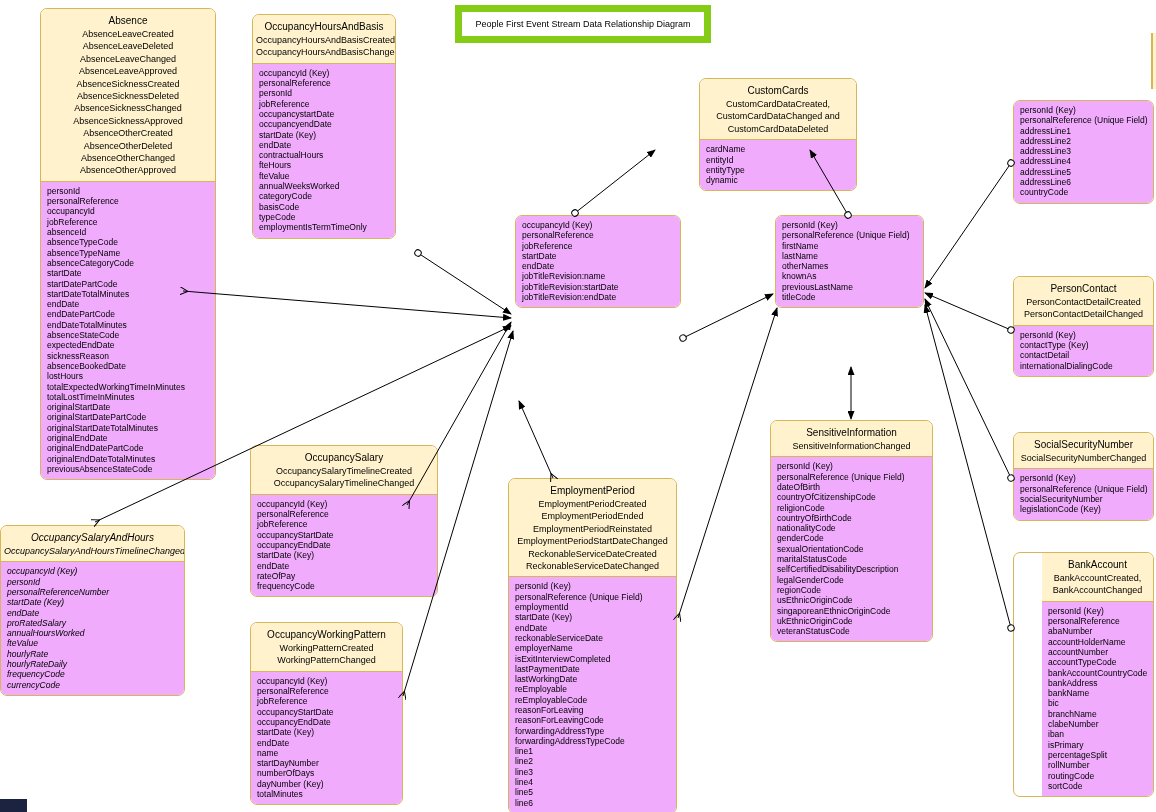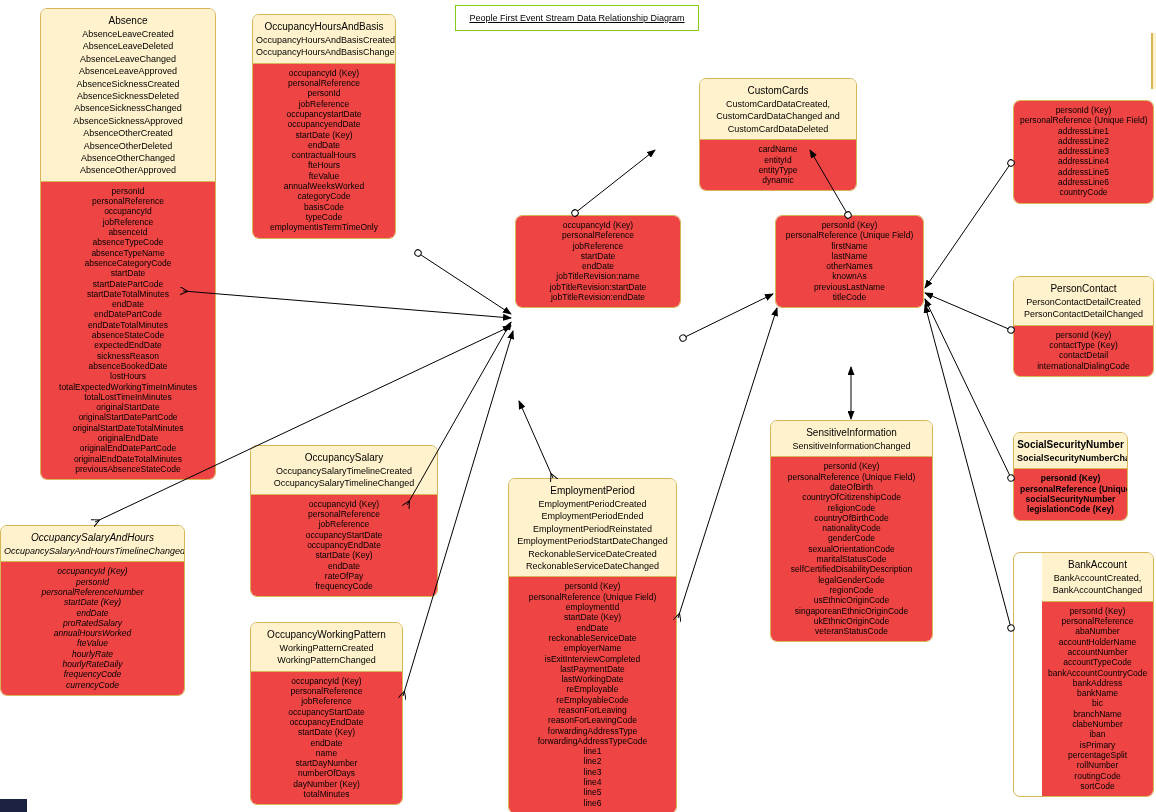--- a/index.html
+++ b/index.html
@@ -24,30 +24,29 @@
     border-bottom:1px solid #d6b656;
     text-align:center;
     padding:5px 3px 4px 3px;
   }
   .entity-title{font-size:10px;line-height:14px;}
   .entity-event{font-size:9px;line-height:12.4px;}
   .entity-body{
     padding:4px 6px 5px 6px;
     font-size:8.5px;
     line-height:10.3px;
-    text-align:center;
-    background:#ef4444;
+    text-align:left;
+    background:#f0abfc;
   }
   .entity-field{white-space:nowrap;}
   #title-box{
     position:absolute;left:455px;top:5px;width:242px;height:24px;
-    border:1px solid #84cc16;background:#ffffff;z-index:5;
+    border:7px solid #84cc16;background:#ffffff;z-index:5;
     display:flex;align-items:center;justify-content:center;
     font-size:9px;
-    text-decoration:underline;
   }
   #wires{position:absolute;left:0;top:0;z-index:3;pointer-events:none;}
   #corner-fragment{
     position:absolute;left:0;top:799px;width:27px;height:13px;
     background:#1b2340;z-index:6;
   }
   #clipped-entity-edge{
     position:absolute;left:1151px;top:33px;width:5px;height:56px;
     background:#fff2cc;border-left:2px solid #d6b656;z-index:1;box-sizing:border-box;
   }
@@ -225,21 +224,21 @@
         <div class="entity-event">PersonContactDetailCreated</div>
         <div class="entity-event">PersonContactDetailChanged</div>
       </div>
       <div class="entity-body">
         <div class="entity-field">personId (Key)</div>
         <div class="entity-field">contactType (Key)</div>
         <div class="entity-field">contactDetail</div>
         <div class="entity-field">internationalDialingCode</div>
       </div>
     </div>
-    <div class="entity" style="left: 1013px; top: 432px; width: 115px; font-weight: bold;">
+    <div class="entity" style="left: 1013px; top: 432px; width: 141px;">
       <div class="entity-header">
         <div class="entity-title">SocialSecurityNumber</div>
         <div class="entity-event">SocialSecurityNumberChanged</div>
       </div>
       <div class="entity-body">
         <div class="entity-field">personId (Key)</div>
         <div class="entity-field">personalReference (Unique Field)</div>
         <div class="entity-field">socialSecurityNumber</div>
         <div class="entity-field">legislationCode (Key)</div>
       </div>

